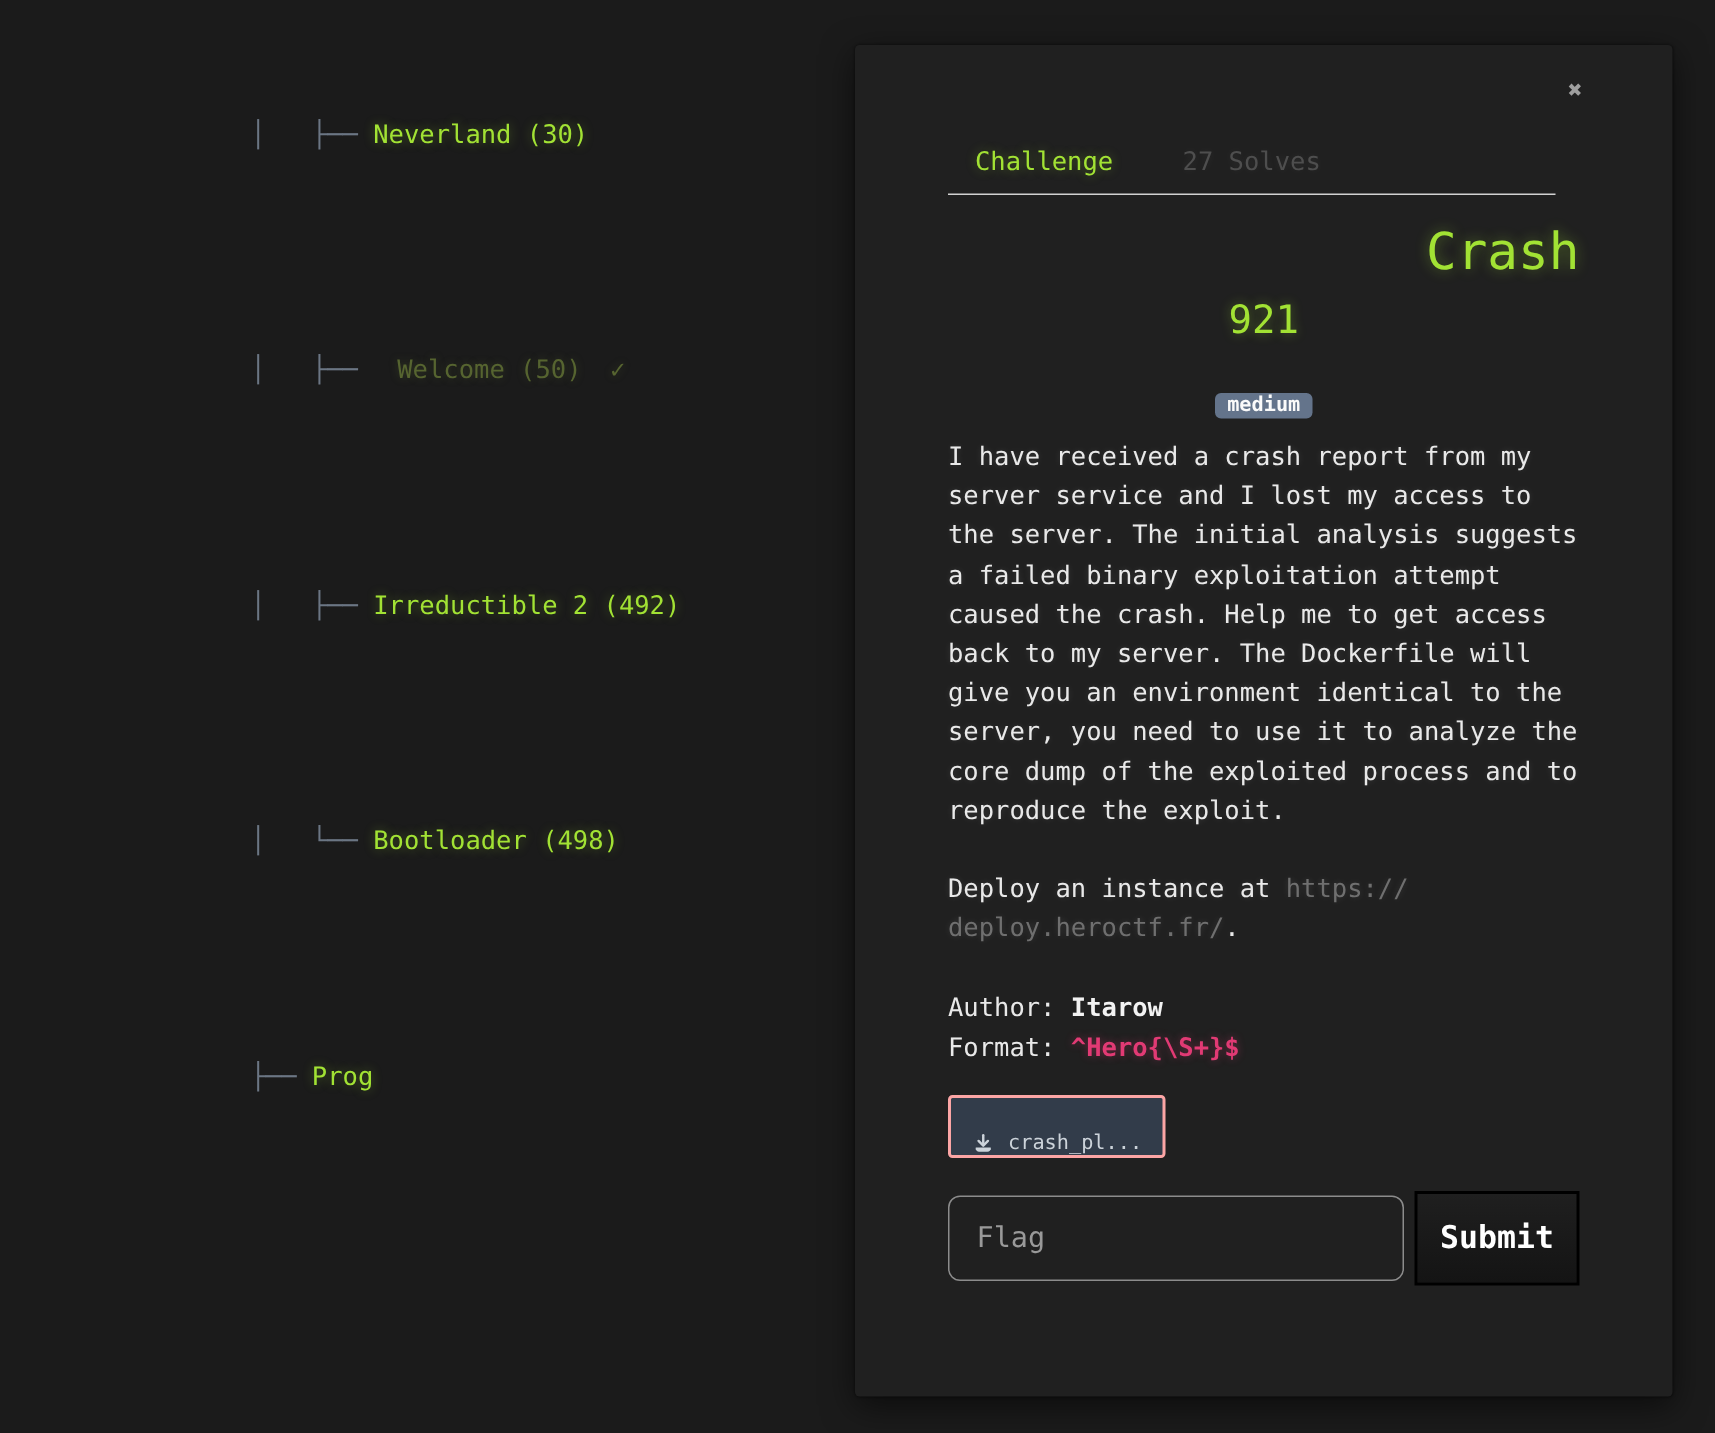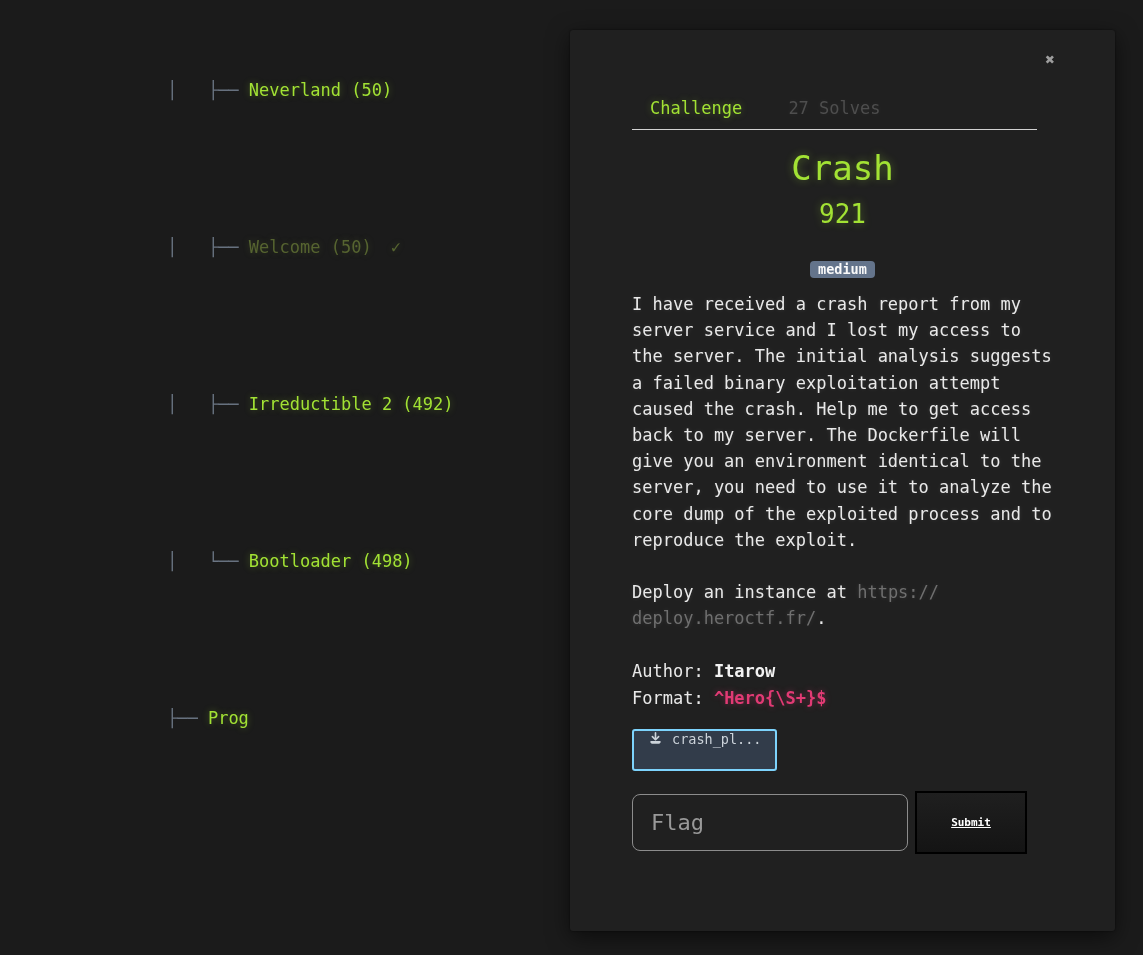--- a/index.html
+++ b/index.html
@@ -18,21 +18,21 @@
     overflow:hidden;
   }
   
   .tree{
     position:absolute;left:126px;top:-2px;
     font-size:17px;line-height:26.2px;
     white-space:pre;
   }
   .tree .pre{color:var(--treeline);}
   .tree .lbl{color:var(--accent);text-shadow:0 0 7px rgba(162,226,52,.35);}
-  .tree .row.solved .lbl{color:var(--dim);text-shadow:0 0 6px rgba(86,100,48,.45);}
+  .tree .row.solved .lbl{color:var(--dim);text-shadow:0 0 6px rgba(86,100,48,.45);margin-left:16px;}
   .tree .chk{color:var(--dim);margin-left:19px;text-shadow:0 0 6px rgba(86,100,48,.45);}
   
   .modal{
     position:absolute;left:570px;top:30px;width:545px;height:901px;
     background:#202020;border-radius:3px;
     box-shadow:0 6px 22px rgba(0,0,0,.55), 0 0 2px rgba(0,0,0,.6);
     padding:68px 62px 0 62px;
     color:#e9e9e9;
   }
   .tabs{
@@ -43,21 +43,21 @@
     font-size:17px;
   }
   .tab{display:inline-block;cursor:pointer;}
   .tab.active{color:var(--accent);text-shadow:0 0 7px rgba(162,226,52,.35);}
   .tab.inactive{color:#4e4e4e;margin-left:36px;text-shadow:0 0 6px rgba(255,255,255,.08);}
   .close{
     position:absolute;top:22px;right:60px;
     color:#9e9e9e;font-size:16px;font-weight:bold;cursor:pointer;line-height:16px;
   }
   .title{
-    margin-top:19px;text-align:center;
+    margin-top:19px;text-align:right;
     font-size:34px;line-height:38px;
     color:var(--accent);text-shadow:0 0 9px rgba(162,226,52,.4);
   }
   .points{
     margin-top:12px;text-align:center;
     font-size:26px;line-height:30px;
     color:var(--accent);text-shadow:0 0 8px rgba(162,226,52,.4);
   }
   .badge-wrap{margin-top:30px;text-align:center;}
   .badge{
@@ -70,52 +70,51 @@
     font-size:17px;line-height:26.2px;
     color:#e9e9e9;text-shadow:0 0 5px rgba(255,255,255,.12);
   }
   .deploy{margin-top:26px;}
   .deploy .link{color:#6f6f6f;}
   .meta{margin-top:27px;font-size:17px;line-height:26.2px;}
   .meta .format-value{color:var(--pink);font-weight:bold;text-shadow:0 0 6px rgba(225,58,116,.4);}
   .meta .author-value{font-weight:bold;color:#f2f2f2;}
   .download{
     margin-top:18px;
-    display:inline-flex;align-items:flex-start;gap:9px;
+    display:inline-flex;align-items:flex-end;gap:9px;
     height:42px;padding:0 14px;
-    background:#323c4a;border:2px solid #7dd3fc;border-radius:3px;
+    background:#323c4a;border:2px solid #fca5a5;border-radius:3px;
     color:#ccd3da;font-size:13.5px;font-family:inherit;cursor:pointer;
   }
   .download svg{display:block;}
   .flag-row{
     margin-top:20px;
     display:flex;align-items:center;gap:7px;
   }
   .flag-input{
-    width:276px;height:57px;
+    width:309px;height:57px;
     background:transparent;border:1px solid #8c8c8c;border-radius:8px;
-    color:#e9e9e9;font-size:22px;font-family:inherit;
+    color:#e9e9e9;font-size:19px;font-family:inherit;
     padding:0 18px;outline:none;
   }
   .flag-input::placeholder{color:#999;}
   .submit{
     width:112px;height:63px;
     background:linear-gradient(#1f1f1f,#141414);
     border:2px solid #000;
-    color:#fff;font-weight:bold;font-size:11px;font-family:inherit;
+    color:#fff;font-weight:bold;font-size:21px;font-family:inherit;
     cursor:pointer;
-    text-decoration:underline;
   }
 </style>
 </head>
 <body>
 
 <div class="tree" id="tree">
   <div class="row">
-    <span class="pre">│   ├── </span><span class="lbl">Neverland (50)</span>
+    <span class="pre">│   ├── </span><span class="lbl">Neverland (30)</span>
   </div>
 
   <div class="row solved">
     <span class="pre">│   ├── </span><span class="lbl">Welcome (50)</span><span class="chk">✓</span>
   </div>
 
   <div class="row">
     <span class="pre">│   ├── </span><span class="lbl">Irreductible 2 (492)</span>
   </div>
 

